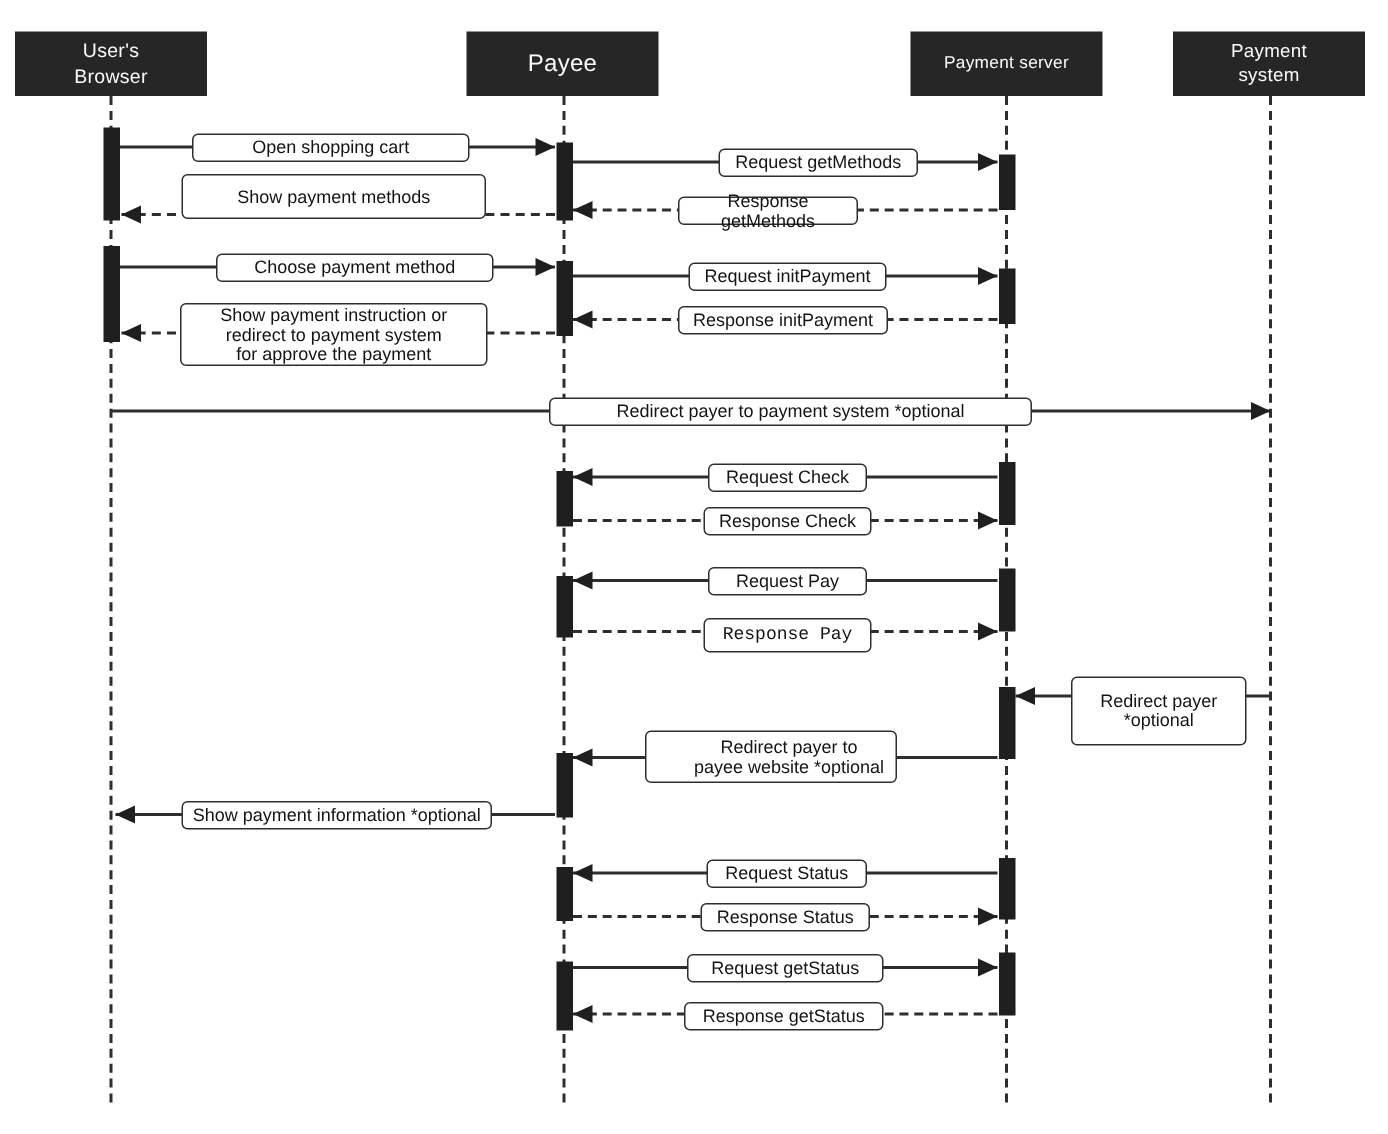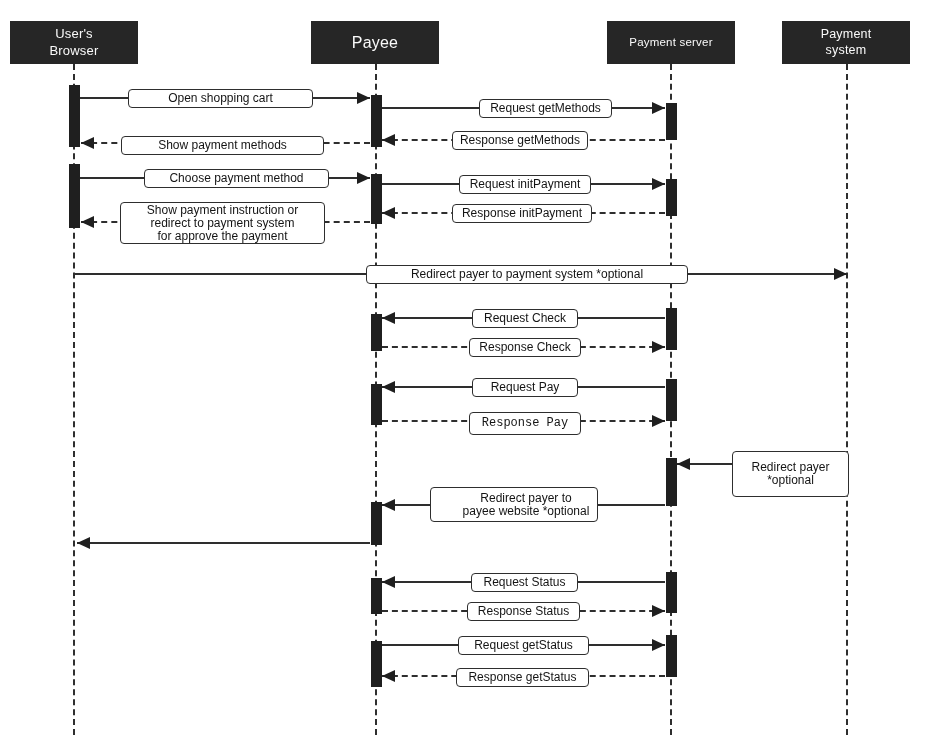--- a/index.html
+++ b/index.html
@@ -111,37 +111,38 @@
     <div class="activation" style="left: 370.5px; top: 641px; height: 46px;"></div>
     <div class="activation" style="left: 665.5px; top: 103px; height: 37px;"></div>
     <div class="activation" style="left: 665.5px; top: 179px; height: 37px;"></div>
     <div class="activation" style="left: 665.5px; top: 308px; height: 42px;"></div>
     <div class="activation" style="left: 665.5px; top: 379px; height: 42px;"></div>
     <div class="activation" style="left: 665.5px; top: 458px; height: 48px;"></div>
     <div class="activation" style="left: 665.5px; top: 572px; height: 41px;"></div>
     <div class="activation" style="left: 665.5px; top: 635px; height: 42px;"></div>
     <div class="msg-label" style="left: 128px; top: 89px; width: 185px; height: 19px;">Open shopping cart</div>
     <div class="msg-label" style="left: 459px; top: 99px; width: 133px; height: 19px; margin-left: 20px;">Request getMethods</div>
-    <div class="msg-label" style="left: 452px; top: 131px; width: 136px; height: 19px;">Response getMethods</div>
-    <div class="msg-label" style="left: 121px; top: 136px; width: 203px; height: 19px;">Show payment methods</div>
+    <div class="msg-label" style="left: 452px; top: 131px; width: 120px; height: 19px;">Response getMethods</div>
+    <div class="msg-label" style="left: 121px; top: 116px; width: 203px; height: 30px;">Show payment methods</div>
     <div class="msg-label" style="left: 144px; top: 169px; width: 185px; height: 19px;">Choose payment method</div>
     <div class="msg-label" style="left: 459px; top: 175px; width: 132px; height: 19px;">Request initPayment</div>
     <div class="msg-label" style="left: 452px; top: 204px; width: 140px; height: 19px;">Response initPayment</div>
     <div class="msg-label" style="left: 120px; top: 202px; width: 205px; height: 42px;">Show payment instruction or
 redirect to payment system
 for approve the payment</div>
     <div class="msg-label" style="left: 366px; top: 265px; width: 322px; height: 19px;">Redirect payer to payment system *optional</div>
     <div class="msg-label" style="left: 472px; top: 309px; width: 106px; height: 19px;">Request Check</div>
     <div class="msg-label" style="left: 469px; top: 338px; width: 112px; height: 19px;">Response Check</div>
     <div class="msg-label" style="left: 472px; top: 378px; width: 106px; height: 19px;">Request Pay</div>
     <div class="msg-label" style="left: 469px; top: 412px; width: 112px; height: 23px; font-family: Liberation Mono, monospace;">Response Pay</div>
-    <div class="msg-label" style="left: 732px; top: 451px; width: 117px; height: 46px;">Redirect payer
+    <div class="msg-label" style="left: 714px; top: 451px; width: 117px; height: 46px;">Redirect payer
 *optional</div>
     <div class="msg-label" style="left: 430px; top: 487px; width: 168px; height: 35px; padding-left: 24px;">Redirect payer to
 payee website *optional</div>
+    <div class="msg-label" style="left: 121px; top: 534px; width: 207px; height: 19px;">Show payment information *optional</div>
     <div class="msg-label" style="left: 471px; top: 573px; width: 107px; height: 19px;">Request Status</div>
     <div class="msg-label" style="left: 467px; top: 602px; width: 113px; height: 19px;">Response Status</div>
     <div class="msg-label" style="left: 458px; top: 636px; width: 131px; height: 19px;">Request getStatus</div>
     <div class="msg-label" style="left: 456px; top: 668px; width: 133px; height: 19px;">Response getStatus</div>
     <div class="actor-box" style="left: 10px; top: 21px; width: 128px; height: 43px; font-size: 13px;">User's
 Browser</div>
     <div class="actor-box" style="left: 311px; top: 21px; width: 128px; height: 43px; font-size: 16px;">Payee</div>
     <div class="actor-box" style="left: 607px; top: 21px; width: 128px; height: 43px; font-size: 11.5px;">Payment server</div>
     <div class="actor-box" style="left: 782px; top: 21px; width: 128px; height: 43px; font-size: 12.5px;">Payment
 system</div>

